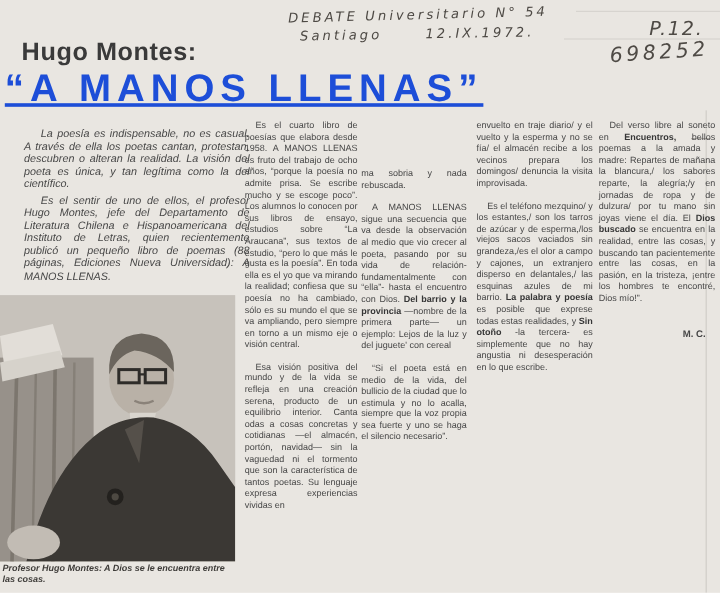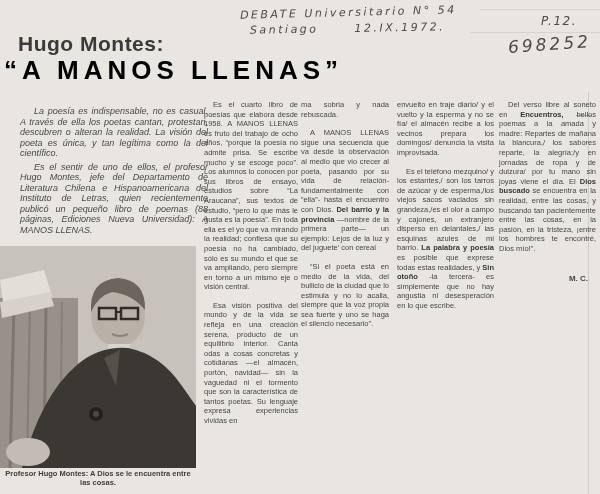--- a/index.html
+++ b/index.html
@@ -19,57 +19,57 @@
   
   .hand{
     position:absolute;
     font-family:"DejaVu Sans",sans-serif;
     font-style:italic;
     color:#4e4a45;
     white-space:pre;
   }
   .hand-l1{left:240px;top:6px;font-size:11px;letter-spacing:2.5px;transform:rotate(-1.5deg);}
   .hand-l2{left:250px;top:22px;font-size:11px;letter-spacing:2.5px;transform:rotate(-1deg);}
-  .hand-page{left:541px;top:14px;font-size:12px;letter-spacing:1.5px;}
+  .hand-page{left:541px;top:14px;font-size:16px;letter-spacing:1.5px;}
   .hand-num{left:508px;top:34px;font-size:17px;letter-spacing:3px;transform:rotate(-4deg);}
 
   
   .kicker{
     position:absolute;left:18px;top:32px;
     font-size:21px;font-weight:700;color:#3a3a3a;letter-spacing:.5px;
   }
   .title{
     position:absolute;left:4px;top:55px;
-    font-size:26px;font-weight:700;color:#000000;
-    letter-spacing:5px;white-space:nowrap;
+    font-size:32px;font-weight:700;color:#1d4ed8;
+    letter-spacing:5px;white-space:nowrap;text-decoration:underline;
   }
 
   
   .col{position:absolute;top:100px;font-size:7.5px;line-height:9.6px;text-align:justify;}
   .col p{margin:0 0 9px;text-indent:9px;}
   .col p.noindent{text-indent:0;}
   .intro{
     left:20px;top:106px;width:188px;
     font-style:italic;font-size:9px;line-height:10.5px;
   }
   .intro p{margin:0 0 3px;text-indent:14px;}
   .c2{left:204px;width:94px;}
-  .c3{left:301px;width:88px;}
+  .c3{left:301px;width:88px;margin-top:40px;}
   .c4{left:397px;width:97px;}
   .c5{left:499px;width:97px;}
   b.seg{font-weight:700;color:#363636;}
   .sig{text-align:right;font-weight:700;padding-right:8px;margin-top:20px;font-size:8px;}
 
   
   .photo{position:absolute;left:0;top:246px;width:196px;height:222px;background:#c9c4bd;}
   .photo svg{display:block;}
   .caption{
     position:absolute;left:0;top:469px;width:196px;
-    font-size:7.5px;line-height:9px;font-weight:700;
-    color:#3e3c39;text-align:center;padding:0 2px;box-sizing:border-box;
+    font-size:7.5px;line-height:9px;font-style:italic;font-weight:700;
+    color:#3e3c39;padding:0 2px;box-sizing:border-box;
   }
 </style>
 </head>
 <body>
 
 <div class="scan">
 
   <div class="rule-line" style="left:480px;top:9px;width:120px;"></div>
   <div class="rule-line" style="left:470px;top:32px;width:130px;"></div>
   <div class="fold-line" style="left:588px;top:92px;height:402px;"></div>

